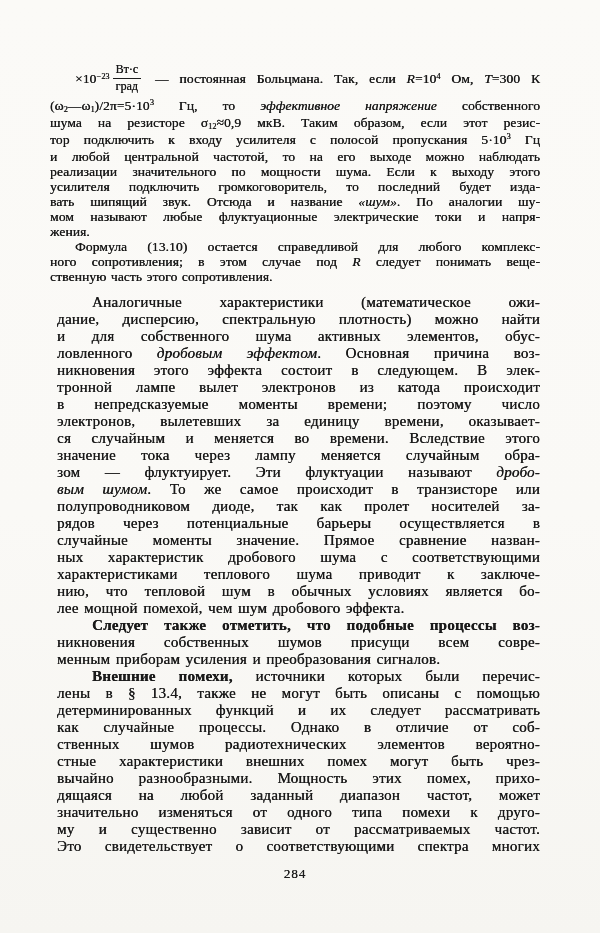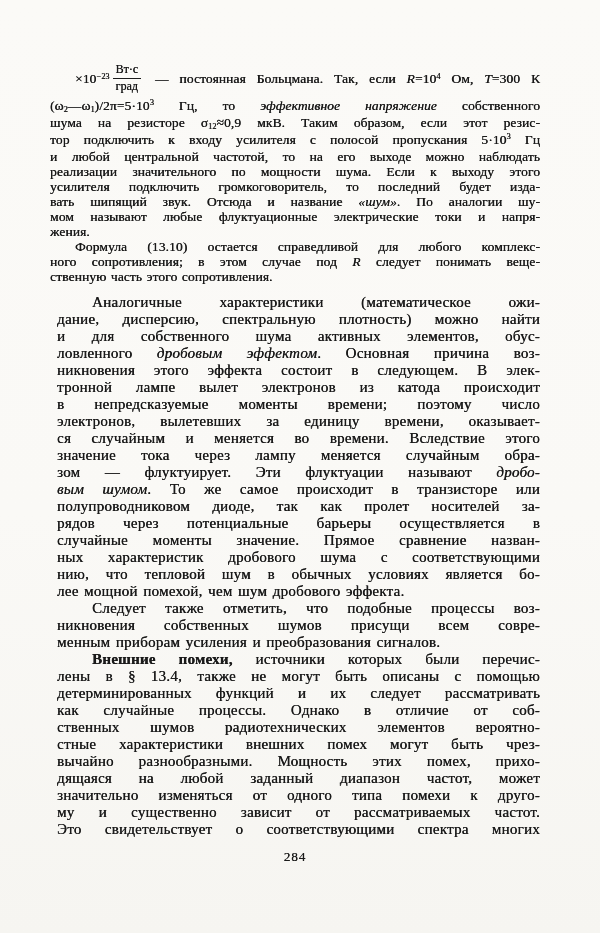--- a/index.html
+++ b/index.html
@@ -123,25 +123,26 @@
           <div class="line">в непредсказуемые моменты времени; поэтому число</div>
           <div class="line">электронов, вылетевших за единицу времени, оказывает-</div>
           <div class="line">ся случайным и меняется во времени. Вследствие этого</div>
           <div class="line">значение тока через лампу меняется случайным обра-</div>
           <div class="line">зом — флуктуирует. Эти флуктуации называют <span class="i">дробо-</span></div>
           <div class="line"><span class="i">вым шумом</span>. То же самое происходит в транзисторе или</div>
           <div class="line">полупроводниковом диоде, так как пролет носителей за-</div>
           <div class="line">рядов через потенциальные барьеры осуществляется в</div>
           <div class="line">случайные моменты значение. Прямое сравнение назван-</div>
           <div class="line">ных характеристик дробового шума с соответствующими</div>
+          <div class="line">характеристиками теплового шума приводит к заключе-</div>
           <div class="line">нию, что тепловой шум в обычных условиях является бо-</div>
           <div class="line last">лее мощной помехой, чем шум дробового эффекта.</div>
         </div>
         <div class="paragraph">
-          <div class="line" style="padding-left: 35px;">Следует также отметить, что подобные процессы воз-</div>
+          <div class="line" style="padding-left: 35px; font-weight: bold;">Следует также отметить, что подобные процессы воз-</div>
           <div class="line">никновения собственных шумов присущи всем совре-</div>
           <div class="line last">менным приборам усиления и преобразования сигналов.</div>
         </div>
         <div class="paragraph">
           <div class="line" style="padding-left: 35px;"><span class="b">Внешние помехи,</span> источники которых были перечис-</div>
           <div class="line">лены в § 13.4, также не могут быть описаны с помощью</div>
           <div class="line">детерминированных функций и их следует рассматривать</div>
           <div class="line">как случайные процессы. Однако в отличие от соб-</div>
           <div class="line">ственных шумов радиотехнических элементов вероятно-</div>
           <div class="line">стные характеристики внешних помех могут быть чрез-</div>

